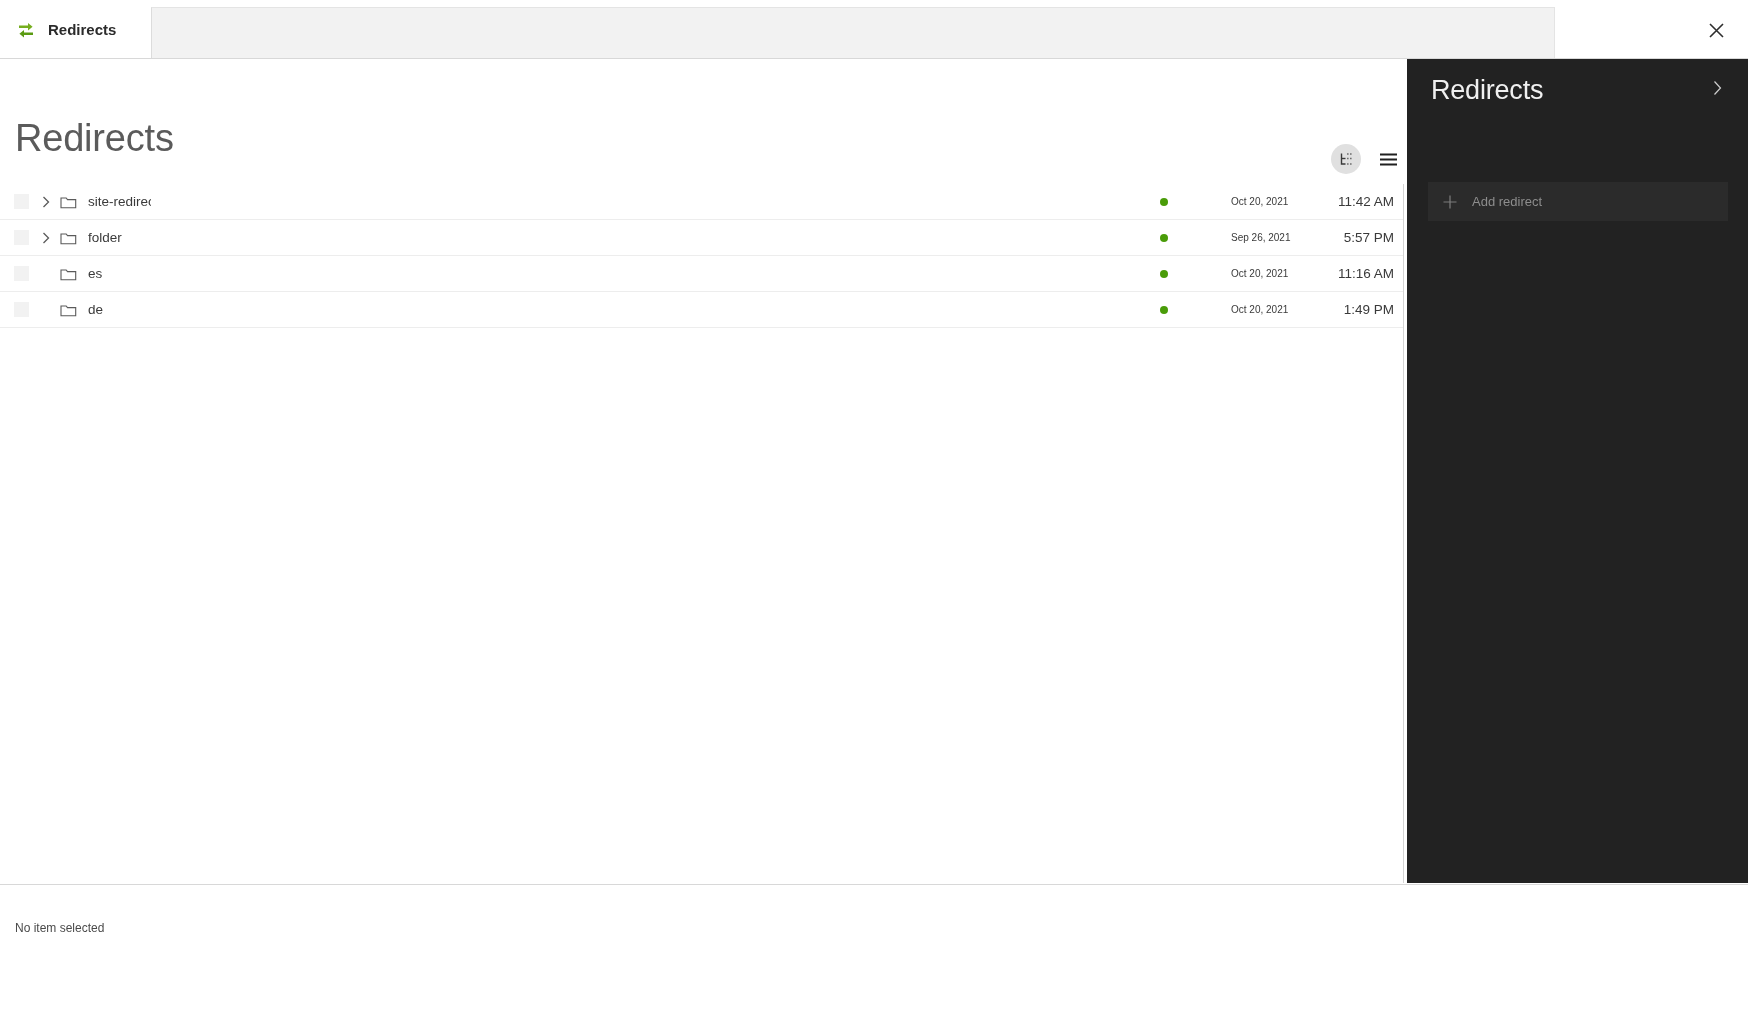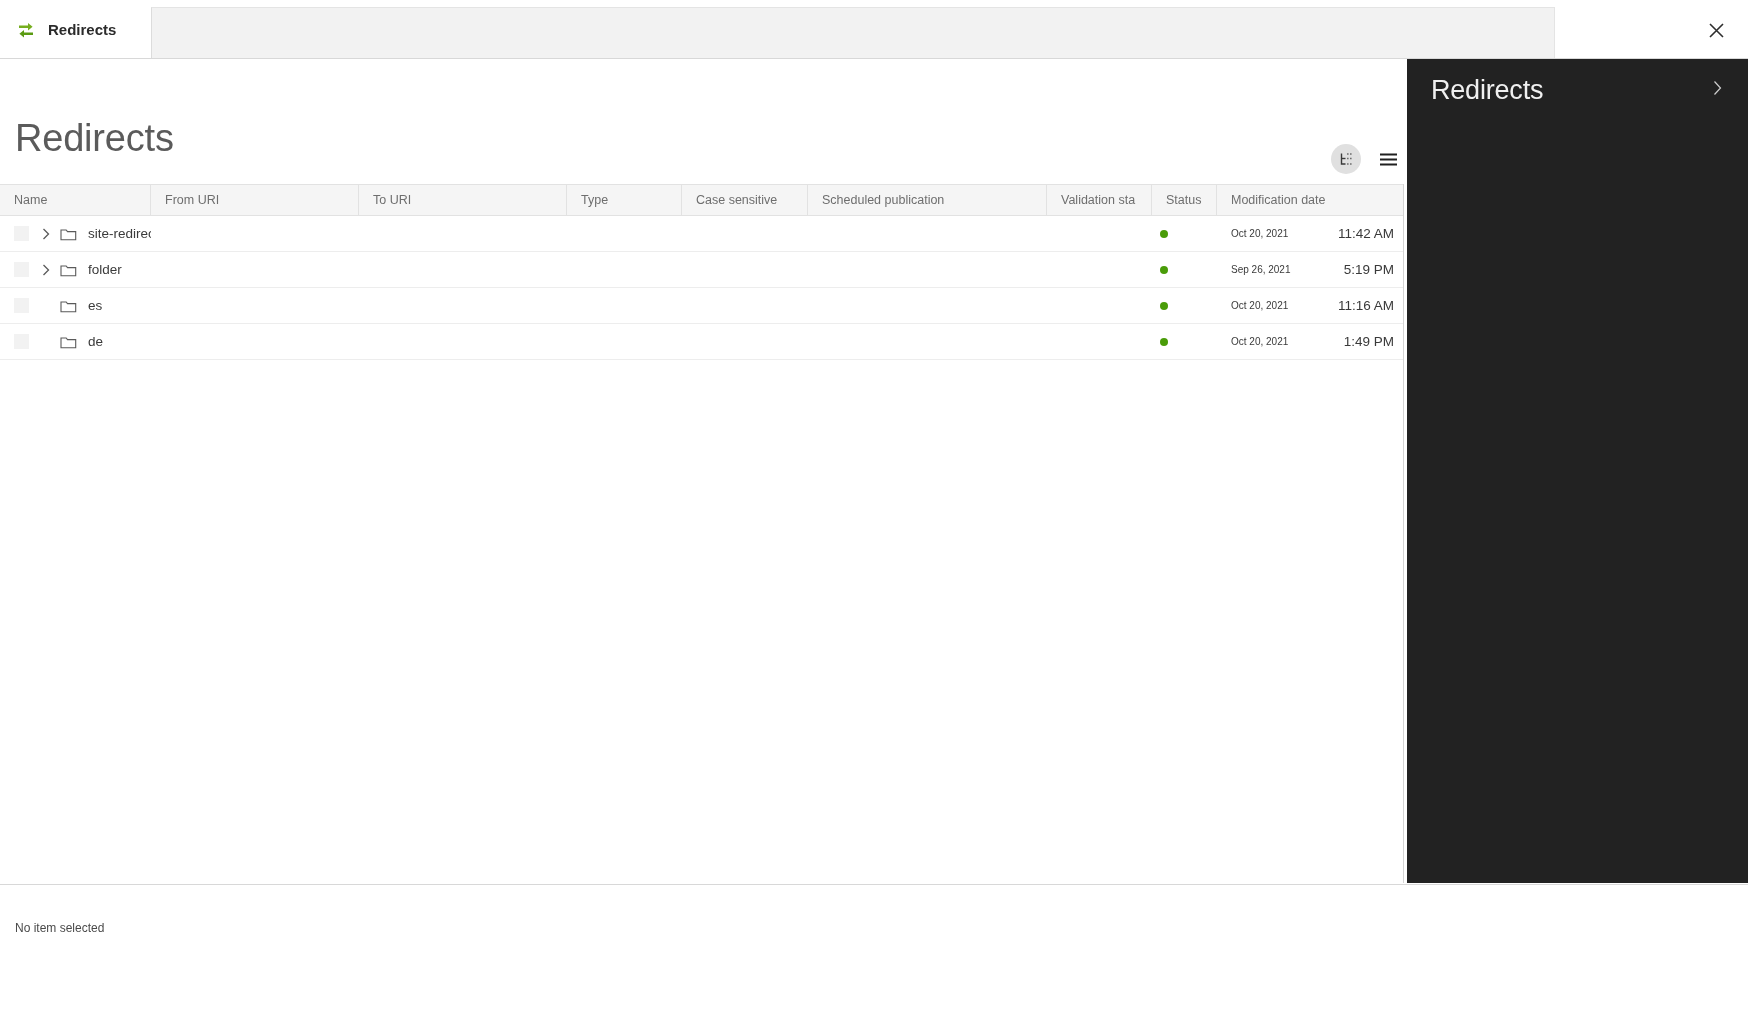--- a/index.html
+++ b/index.html
@@ -280,31 +280,20 @@
   </div>
   <div class="tb-btn">
     <svg width="19" height="15" viewBox="0 0 19 15">
       <path d="M1 2.5 h17 M1 7.5 h17 M1 12.5 h17" stroke="#1f1f1f" stroke-width="1.9" fill="none"></path>
     </svg>
   </div>
 </div>
 
 <div class="table-wrap">
 
-  <div class="thead">
-    <div class="th" style="width:151px">Name</div>
-    <div class="th" style="width:208px">From URI</div>
-    <div class="th" style="width:208px">To URI</div>
-    <div class="th" style="width:115px">Type</div>
-    <div class="th" style="width:126px">Case sensitive</div>
-    <div class="th" style="width:239px">Scheduled publication</div>
-    <div class="th" style="width:105px">Validation sta</div>
-    <div class="th" style="width:65px">Status</div>
-    <div class="th" style="width:187px">Modification date</div>
-  </div>
 
   <div class="tbody">
 
     <div class="trow">
       <div class="td name" style="width:151px">
         <span class="chk"></span>
         <span class="chev">
           <svg width="8" height="12" viewBox="0 0 8 12">
               <path d="M1.5 1 L6.5 6 L1.5 11" stroke="#5a5a5a" stroke-width="1.3" fill="none"></path>
             </svg>
@@ -347,21 +336,21 @@
       <div class="td" style="width:208px"></div>
       <div class="td" style="width:208px"></div>
       <div class="td" style="width:115px"></div>
       <div class="td" style="width:126px"></div>
       <div class="td" style="width:239px"></div>
       <div class="td" style="width:105px"></div>
       <div class="td status" style="width:65px">
         <span class="dot" style="background: rgb(74, 156, 9);"></span>
       </div>
       <div class="td moddate" style="width:95px">Sep 26, 2021</div>
-      <div class="td modtime" style="width:92px">5:19 PM</div>
+      <div class="td modtime" style="width:92px">5:57 PM</div>
     </div>
 
     <div class="trow">
       <div class="td name" style="width:151px">
         <span class="chk"></span>
         <span class="chev blank">
           <svg width="8" height="12" viewBox="0 0 8 12">
               <path d="M1.5 1 L6.5 6 L1.5 11" stroke="#5a5a5a" stroke-width="1.3" fill="none"></path>
             </svg>
         </span>
@@ -422,20 +411,28 @@
     <span class="panel-title">Redirects</span>
     <span class="panel-collapse">
       <svg width="11" height="16" viewBox="0 0 11 16">
           <path d="M2.5 1.5 L8.5 8 L2.5 14.5" stroke="#cfcfcf" stroke-width="1.2" fill="none"></path>
         </svg>
     </span>
   </div>
 
   <div class="panel-actions">
 
+    <div class="paction">
+      <span class="pa-icon">
+        <svg width="16" height="16" viewBox="0 0 16 16">
+            <path d="M8 1.5 v13 M1.5 8 h13" stroke="#7d7d7d" stroke-width="1.2" fill="none"></path>
+          </svg>
+      </span>
+      <span>Add redirect</span>
+    </div>
 
 
 
   </div>
 </div>
 
 <div class="bottom">
   <div class="bottom-text">No item selected</div>
 </div>
 

